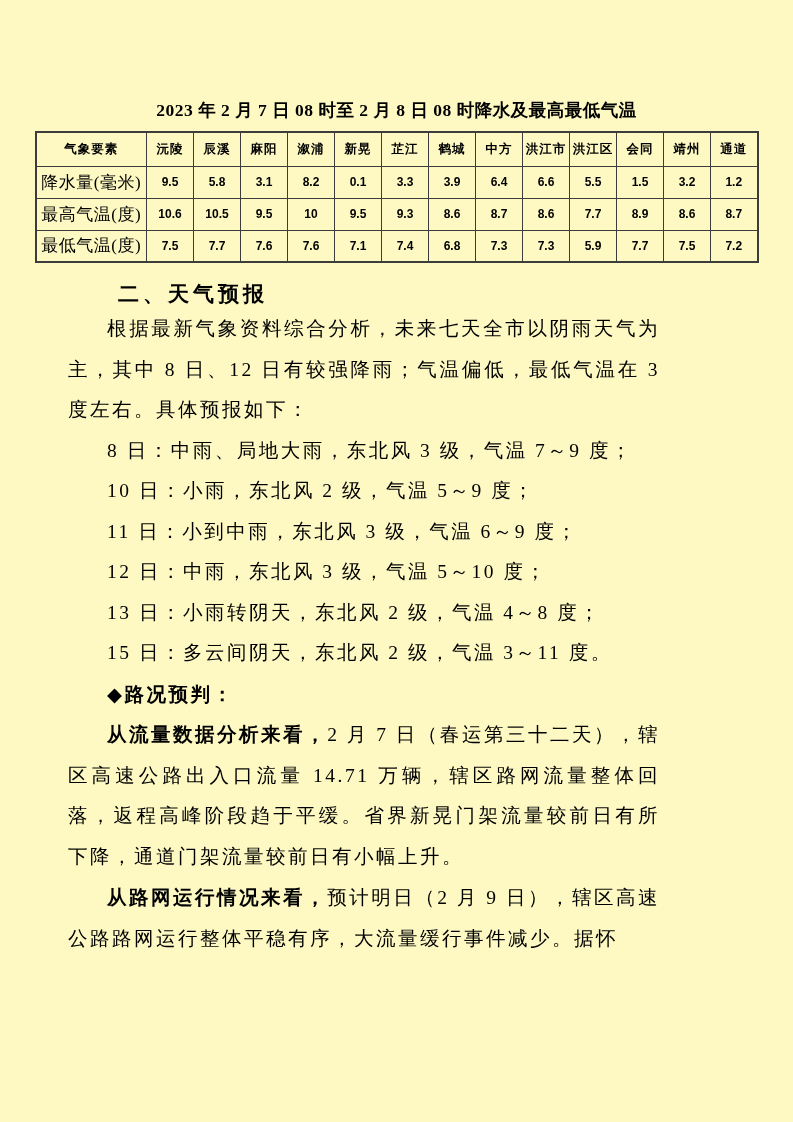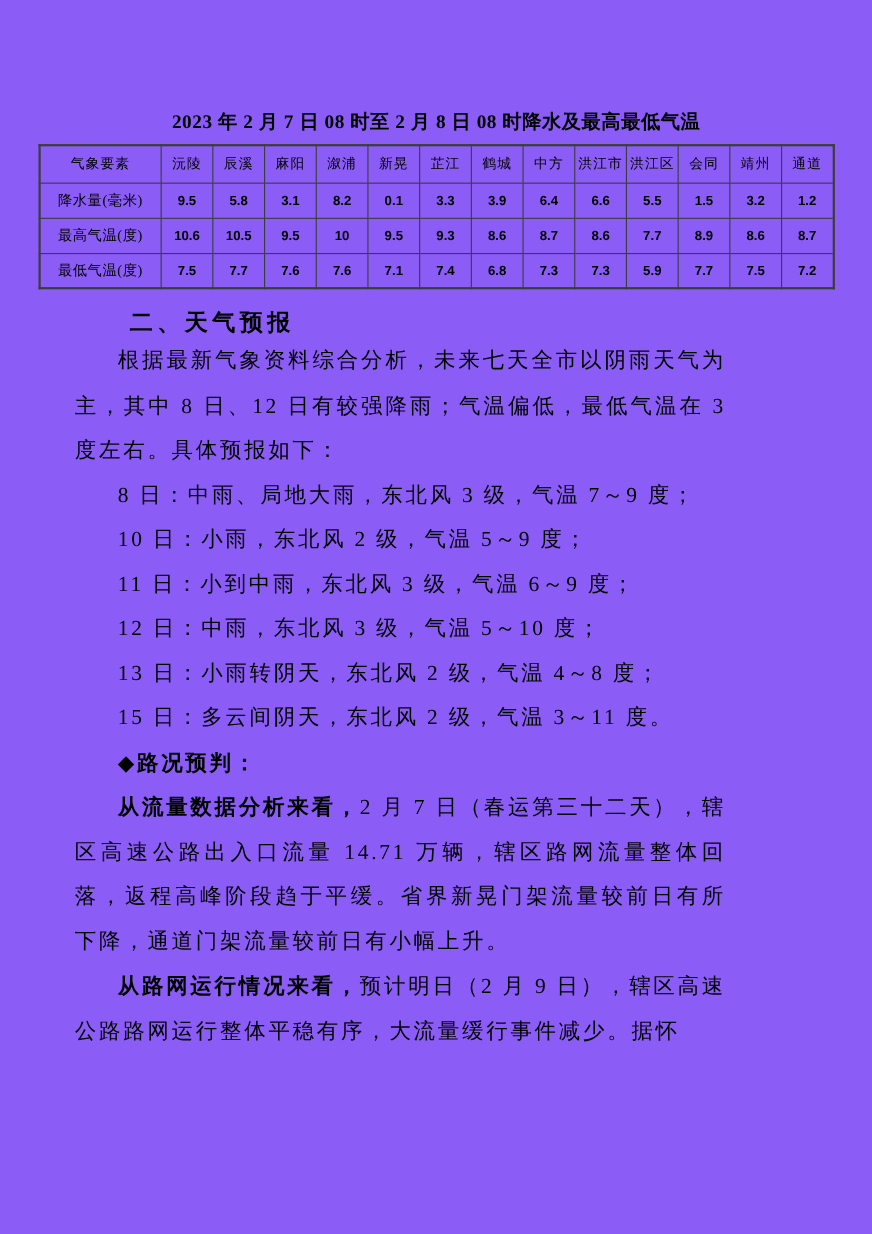--- a/index.html
+++ b/index.html
@@ -2,21 +2,21 @@
 <html><head>
 <meta charset="utf-8">
 <style>
   * { box-sizing: border-box; }
   html, body { margin: 0; padding: 0; background: #ffffff; }
   .page {
     position: relative;
     width: 793px;
     height: 1122px;
     margin: 0 auto;
-    background: #8b5cf6;
+    background: #fef9c3;
     color: #000000;
     font-family: "Liberation Serif", "DejaVu Serif", serif;
     overflow: hidden;
   }
   .doc-title {
     margin: 97px 0 0 0;
     text-align: center;
     font-size: 17.5px;
     line-height: 26px;
     font-weight: bold;
@@ -35,28 +35,28 @@
     border: 1px solid #3c3c3c;
     padding: 0;
     text-align: center;
     vertical-align: middle;
     overflow: hidden;
     white-space: nowrap;
   }
   table.weather-table col.label-col { width: 111px; }
   table.weather-table thead th {
     height: 34px;
-    font-weight: normal;
+    font-weight: bold;
     font-size: 12.5px;
     letter-spacing: 1px;
     font-family: "Liberation Serif", "DejaVu Serif", serif;
   }
   table.weather-table tbody tr { height: 32px; }
   td.row-label {
-    font-size: 13px;
+    font-size: 17px;
     letter-spacing: 0.5px;
     font-family: "Liberation Serif", "DejaVu Serif", serif;
   }
   td.value-cell {
     font-family: "Liberation Sans", "DejaVu Sans", sans-serif;
     font-size: 12px;
     font-weight: bold;
   }
   .section-heading {
     margin: 16px 0 0 118px;

